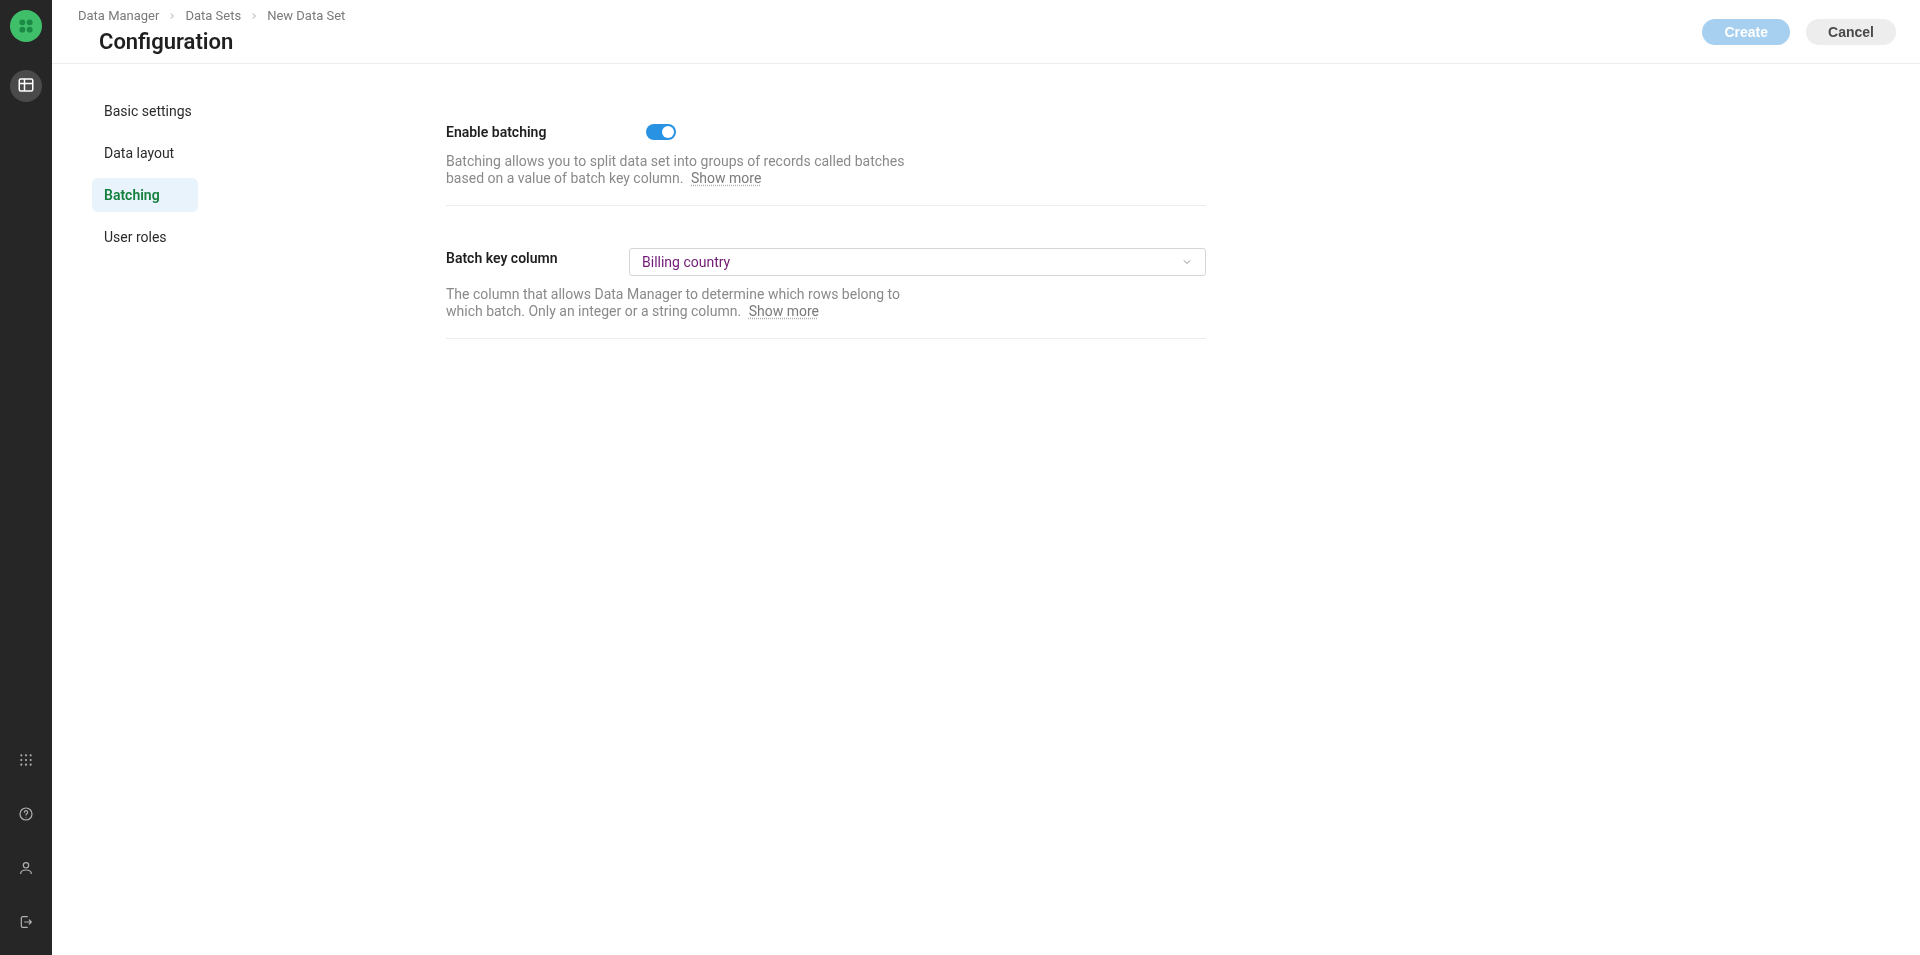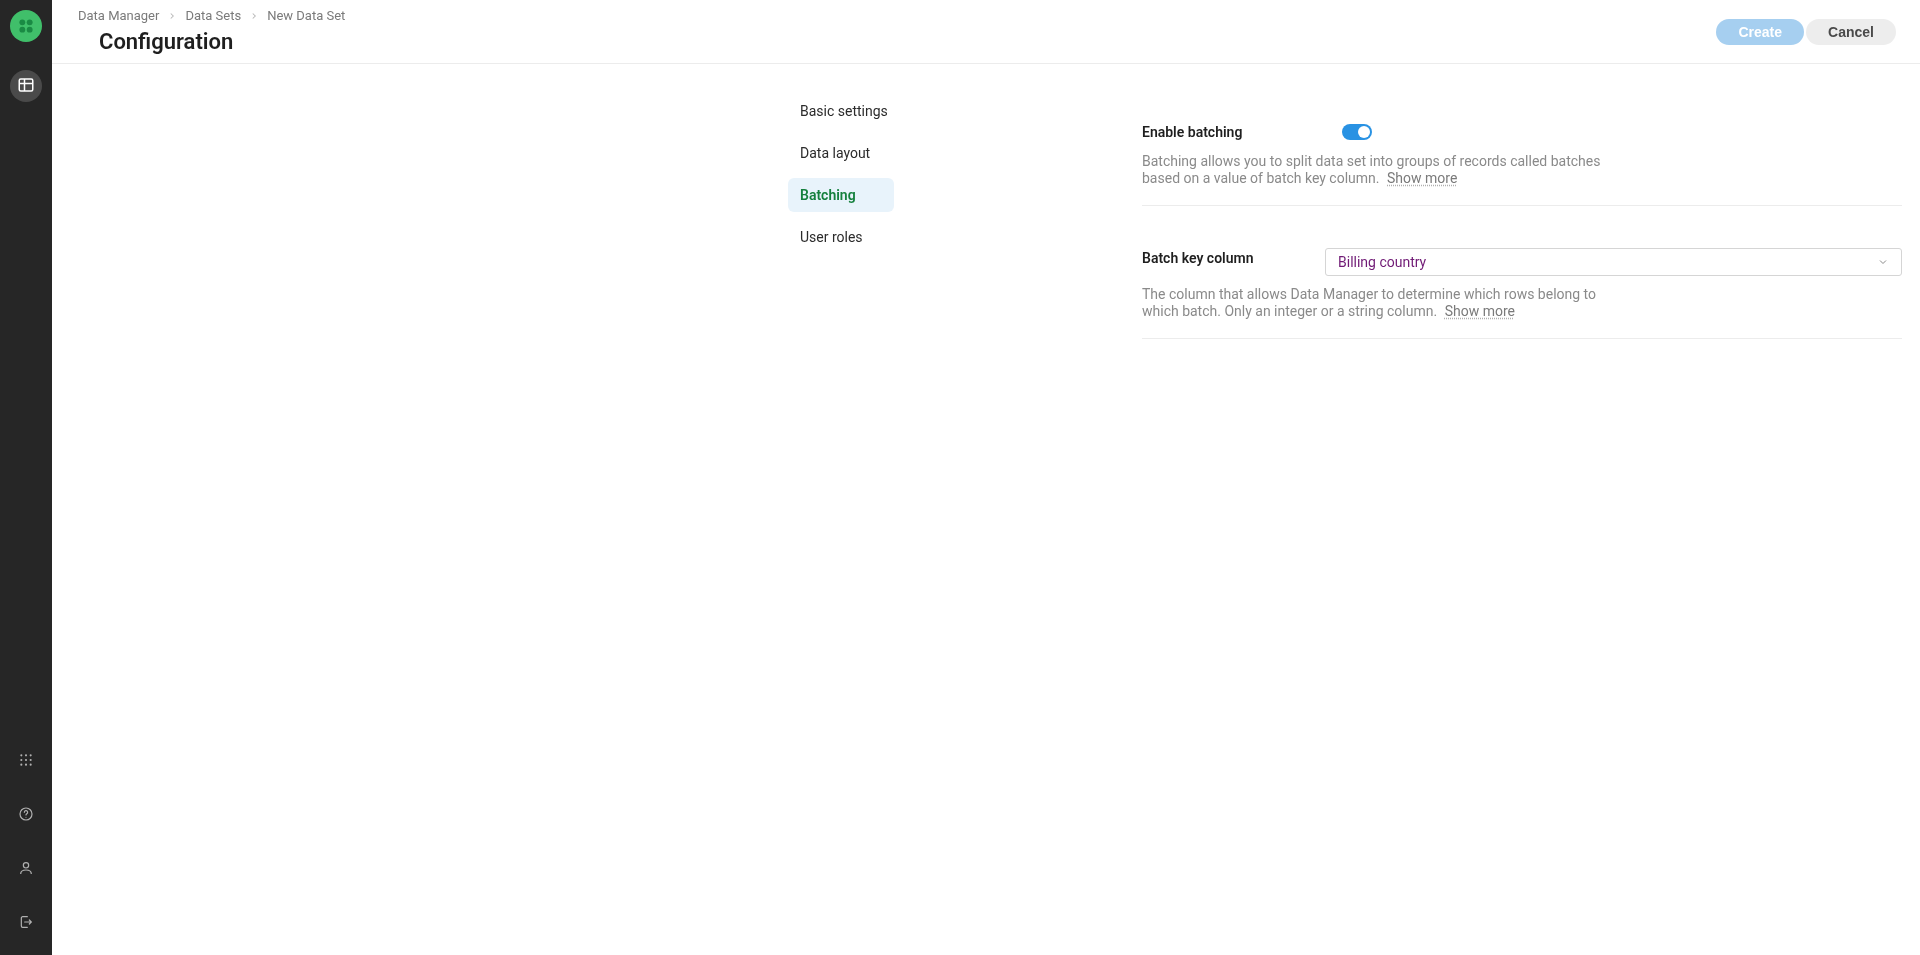--- a/index.html
+++ b/index.html
@@ -61,36 +61,36 @@
     display:flex;
     align-items:center;
     padding: 0 24px 0 26px;
   }
   .hdr-left { flex:1; display:flex; flex-direction:column; justify-content:center; gap:4px; padding-top:6px; padding-bottom:6px;}
   .crumbs { display:flex; align-items:center; gap:8px; color:#7a7a7a; font-size:13px; line-height:16px; }
   .crumbs a { color:#7a7a7a; text-decoration:none; cursor:pointer; }
   .crumb-sep { display:inline-flex; align-items:center; color:#b8b8b8; }
   .crumb-sep svg { width:10px; height:10px; }
   .page-title { font-size:22px; font-weight:600; color:#1f1f1f; line-height:28px;margin-left:21px; }
-  .hdr-actions { display:flex; gap:2px; align-items:center; }
+  .hdr-actions { display:flex; gap:16px; align-items:center; }
   .btn {
     height:26px;
     padding: 0 22px;
     border-radius: 13px;
     font-size:14px;
     font-weight:600;
     border:none;
     cursor:pointer;
     display:inline-flex; align-items:center; justify-content:center;
   }
   .btn-primary { background:#a6cff0; color:#fff; }
   .btn-secondary { background:#ededed; color:#4a4a4a; }
 
   
-  .body { display:flex; padding: 24px 18px; gap: 24px; justify-content: flex-end; }
+  .body { display:flex; padding: 24px 40px; gap: 24px; }
   .subnav {
     width: 330px;
     display:flex; flex-direction:column; gap:8px;
     padding-top: 6px;
   }
   .subnav-item {
     display:flex; align-items:center;
     height:34px;
     padding: 0 12px;
     border-radius:6px;

